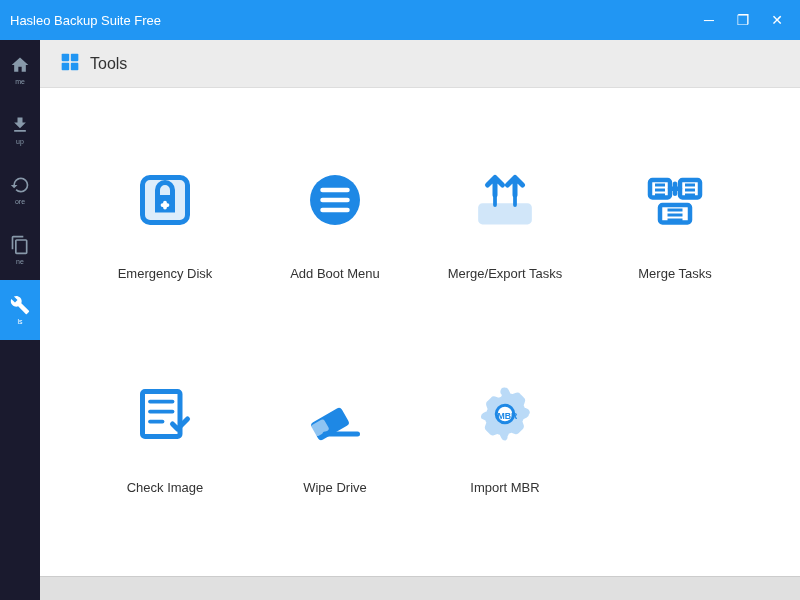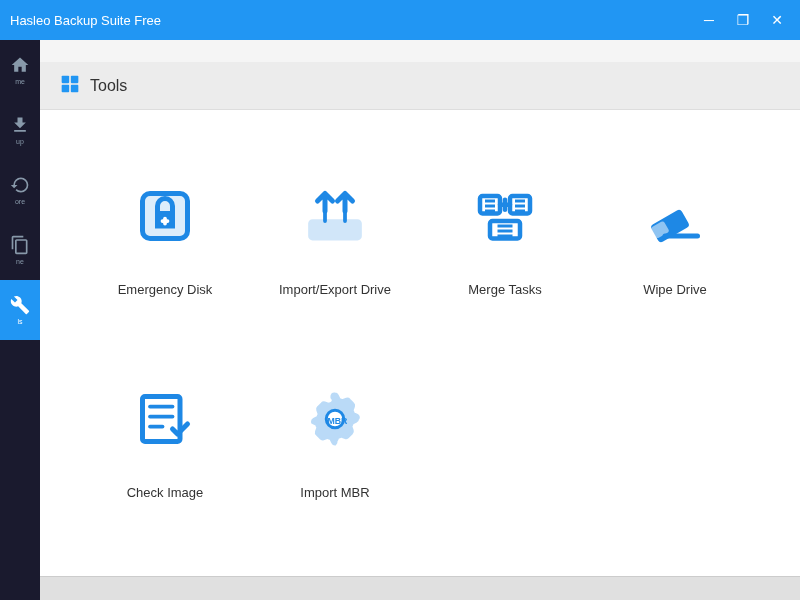--- a/index.html
+++ b/index.html
@@ -62,21 +62,20 @@
     }
 
     .page-header {
       height: 48px;
       background: #ececec;
       border-bottom: 1px solid #ddd;
       display: flex;
       align-items: center;
       padding: 0 20px;
       gap: 10px;
-      margin-top: 22px;
     }
     .page-header-icon { color: #2196f3; }
     .page-header-title { font-size: 16px; color: #333; font-weight: 400; }
 
     .tools-grid {
       flex: 1;
       display: grid;
       grid-template-columns: repeat(4, 1fr);
       grid-template-rows: repeat(2, 1fr);
       gap: 0;
@@ -176,29 +175,38 @@
           <rect x="3" y="3" width="18" height="18" rx="3" fill="#1e88e5" opacity="0.15"></rect>
           <rect x="3" y="3" width="18" height="18" rx="3" stroke="#1e88e5" stroke-width="2" fill="none"></rect>
 
           <path d="M8 10h8v7H8z" fill="#1e88e5"></path>
           <path d="M9 10V8a3 3 0 0 1 6 0v2" stroke="#1e88e5" stroke-width="2" fill="none"></path>
           <path d="M11 14h2M12 13v2" stroke="white" stroke-width="1.5" stroke-linecap="round"></path>
         </svg>
         <span class="tool-label">Emergency Disk</span>
       </div>
 
+      <div class="tool-item">
+        <svg viewBox="0 0 24 24" fill="none" xmlns="http://www.w3.org/2000/svg">
+          <circle cx="12" cy="12" r="10" fill="#1e88e5"></circle>
+          <line x1="7" y1="8" x2="17" y2="8" stroke="white" stroke-width="1.8" stroke-linecap="round"></line>
+          <line x1="7" y1="12" x2="17" y2="12" stroke="white" stroke-width="1.8" stroke-linecap="round"></line>
+          <line x1="7" y1="16" x2="17" y2="16" stroke="white" stroke-width="1.8" stroke-linecap="round"></line>
+        </svg>
+        <span class="tool-label">Add Boot Menu</span>
+      </div>
 
       <div class="tool-item">
         <svg viewBox="0 0 24 24" fill="none" xmlns="http://www.w3.org/2000/svg">
           <rect x="2" y="14" width="20" height="7" rx="1" fill="#1e88e5" opacity="0.2" stroke="#1e88e5" stroke-width="1.5"></rect>
           <path d="M8 10V3M8 3L5 6M8 3l3 3" stroke="#1e88e5" stroke-width="2" stroke-linecap="round" stroke-linejoin="round"></path>
           <path d="M16 10V3M16 3L13 6M16 3l3 3" stroke="#1e88e5" stroke-width="2" stroke-linecap="round" stroke-linejoin="round"></path>
           <path d="M8 14v-4M16 14v-4" stroke="#1e88e5" stroke-width="1.5" stroke-linecap="round"></path>
         </svg>
-        <span class="tool-label">Import/Export Drive</span>
+        <span class="tool-label">Merge/Export Tasks</span>
       </div>
 
       <div class="tool-item">
         <svg viewBox="0 0 24 24" fill="none" xmlns="http://www.w3.org/2000/svg">
 
           <rect x="2" y="4" width="8" height="7" rx="1" fill="none" stroke="#1e88e5" stroke-width="1.8"></rect>
           <line x1="4" y1="6" x2="8" y2="6" stroke="#1e88e5" stroke-width="1.2"></line>
           <line x1="4" y1="8" x2="8" y2="8" stroke="#1e88e5" stroke-width="1.2"></line>
           <line x1="4" y1="10" x2="8" y2="10" stroke="#1e88e5" stroke-width="1.2"></line>
           <rect x="14" y="4" width="8" height="7" rx="1" fill="none" stroke="#1e88e5" stroke-width="1.8"></rect>
@@ -209,42 +217,42 @@
           <rect x="6" y="14" width="12" height="7" rx="1" fill="none" stroke="#1e88e5" stroke-width="1.8"></rect>
           <line x1="9" y1="16" x2="15" y2="16" stroke="#1e88e5" stroke-width="1.2"></line>
           <line x1="9" y1="18" x2="15" y2="18" stroke="#1e88e5" stroke-width="1.2"></line>
           <line x1="9" y1="20" x2="15" y2="20" stroke="#1e88e5" stroke-width="1.2"></line>
         </svg>
         <span class="tool-label">Merge Tasks</span>
       </div>
 
       <div class="tool-item">
         <svg viewBox="0 0 24 24" fill="none" xmlns="http://www.w3.org/2000/svg">
-
-          <rect x="3" y="12" width="14" height="8" rx="1.5" fill="#1e88e5" transform="rotate(-30 10 16)"></rect>
-          <rect x="3" y="15" width="6" height="5" rx="1" fill="white" opacity="0.5" transform="rotate(-30 6 17.5)"></rect>
-          <line x1="8" y1="20" x2="21" y2="20" stroke="#1e88e5" stroke-width="2" stroke-linecap="round"></line>
-        </svg>
-        <span class="tool-label">Wipe Drive</span>
-      </div>
-
-      <div class="tool-item">
-        <svg viewBox="0 0 24 24" fill="none" xmlns="http://www.w3.org/2000/svg">
           <rect x="3" y="3" width="15" height="18" rx="1" fill="none" stroke="#1e88e5" stroke-width="2"></rect>
           <line x1="6" y1="7" x2="15" y2="7" stroke="#1e88e5" stroke-width="1.5" stroke-linecap="round"></line>
           <line x1="6" y1="11" x2="15" y2="11" stroke="#1e88e5" stroke-width="1.5" stroke-linecap="round"></line>
           <line x1="6" y1="15" x2="11" y2="15" stroke="#1e88e5" stroke-width="1.5" stroke-linecap="round"></line>
           <path d="M15 16l2 2 4-4" stroke="#1e88e5" stroke-width="2" stroke-linecap="round" stroke-linejoin="round"></path>
         </svg>
         <span class="tool-label">Check Image</span>
       </div>
 
       <div class="tool-item">
         <svg viewBox="0 0 24 24" fill="none" xmlns="http://www.w3.org/2000/svg">
 
+          <rect x="3" y="12" width="14" height="8" rx="1.5" fill="#1e88e5" transform="rotate(-30 10 16)"></rect>
+          <rect x="3" y="15" width="6" height="5" rx="1" fill="white" opacity="0.5" transform="rotate(-30 6 17.5)"></rect>
+          <line x1="8" y1="20" x2="21" y2="20" stroke="#1e88e5" stroke-width="2" stroke-linecap="round"></line>
+        </svg>
+        <span class="tool-label">Wipe Drive</span>
+      </div>
+
+      <div class="tool-item">
+        <svg viewBox="0 0 24 24" fill="none" xmlns="http://www.w3.org/2000/svg">
+
           <path d="M12 2a1 1 0 0 1 .894.553l.788 1.576a7.02 7.02 0 0 1 1.274.527l1.674-.558a1 1 0 0 1 1.07.294l1.414 1.414a1 1 0 0 1 .294 1.07l-.558 1.674c.2.406.375.831.527 1.274l1.576.788A1 1 0 0 1 21 12a1 1 0 0 1-.553.894l-1.576.788a7.02 7.02 0 0 1-.527 1.274l.558 1.674a1 1 0 0 1-.294 1.07l-1.414 1.414a1 1 0 0 1-1.07.294l-1.674-.558c-.406.2-.831.375-1.274.527l-.788 1.576A1 1 0 0 1 12 22a1 1 0 0 1-.894-.553l-.788-1.576a7.02 7.02 0 0 1-1.274-.527l-1.674.558a1 1 0 0 1-1.07-.294L4.886 18.19a1 1 0 0 1-.294-1.07l.558-1.674a7.02 7.02 0 0 1-.527-1.274l-1.576-.788A1 1 0 0 1 3 13a1 1 0 0 1 .553-.894l1.576-.788c.152-.443.327-.868.527-1.274L5.098 8.37a1 1 0 0 1 .294-1.07L6.806 5.886a1 1 0 0 1 1.07-.294l1.674.558a7.02 7.02 0 0 1 1.274-.527l.788-1.576A1 1 0 0 1 12 2z" fill="#1e88e5" opacity="0.3" stroke="#1e88e5" stroke-width="1.2"></path>
           <circle cx="12" cy="12" r="3.5" fill="white" stroke="#1e88e5" stroke-width="1.2"></circle>
           <text x="9" y="14" font-size="3.5" fill="#1e88e5" font-family="Arial" font-weight="bold">MBR</text>
         </svg>
         <span class="tool-label">Import MBR</span>
       </div>
 
 
     </div>
 

